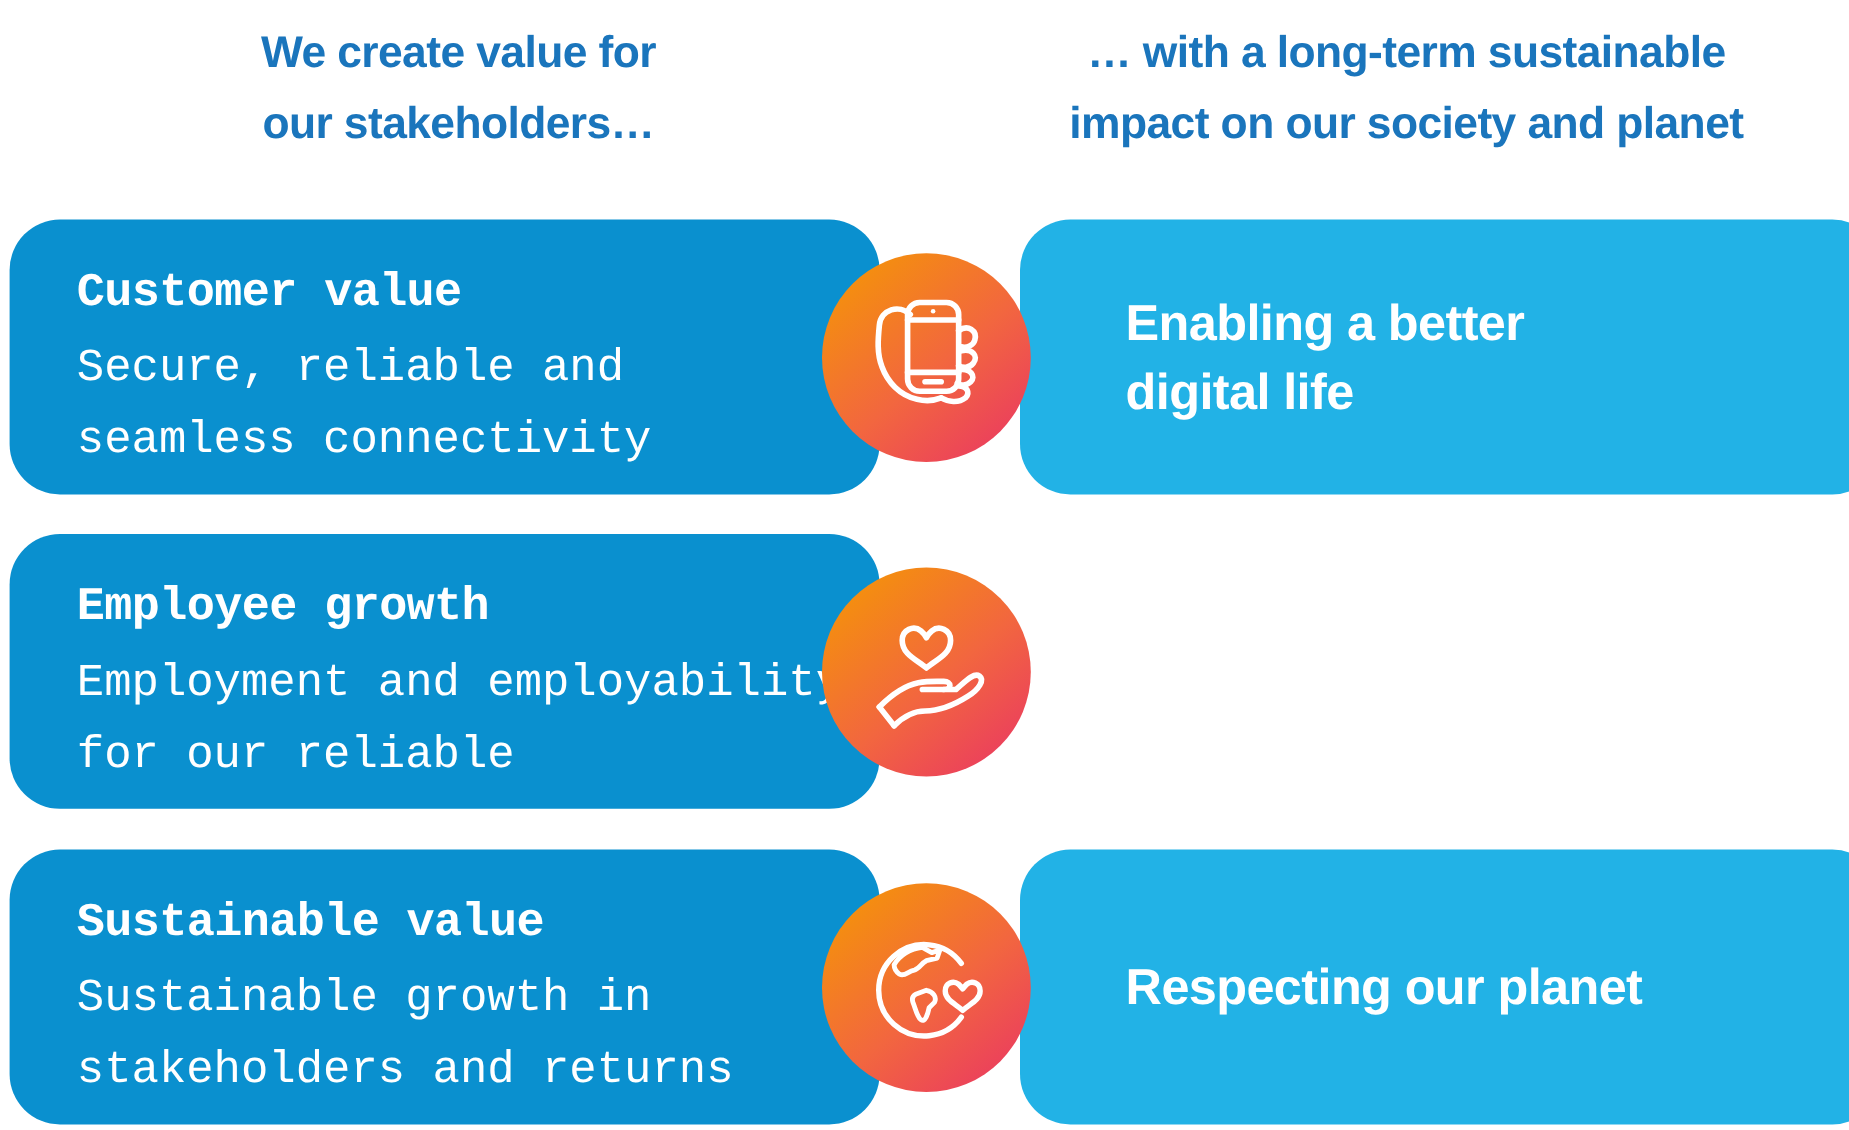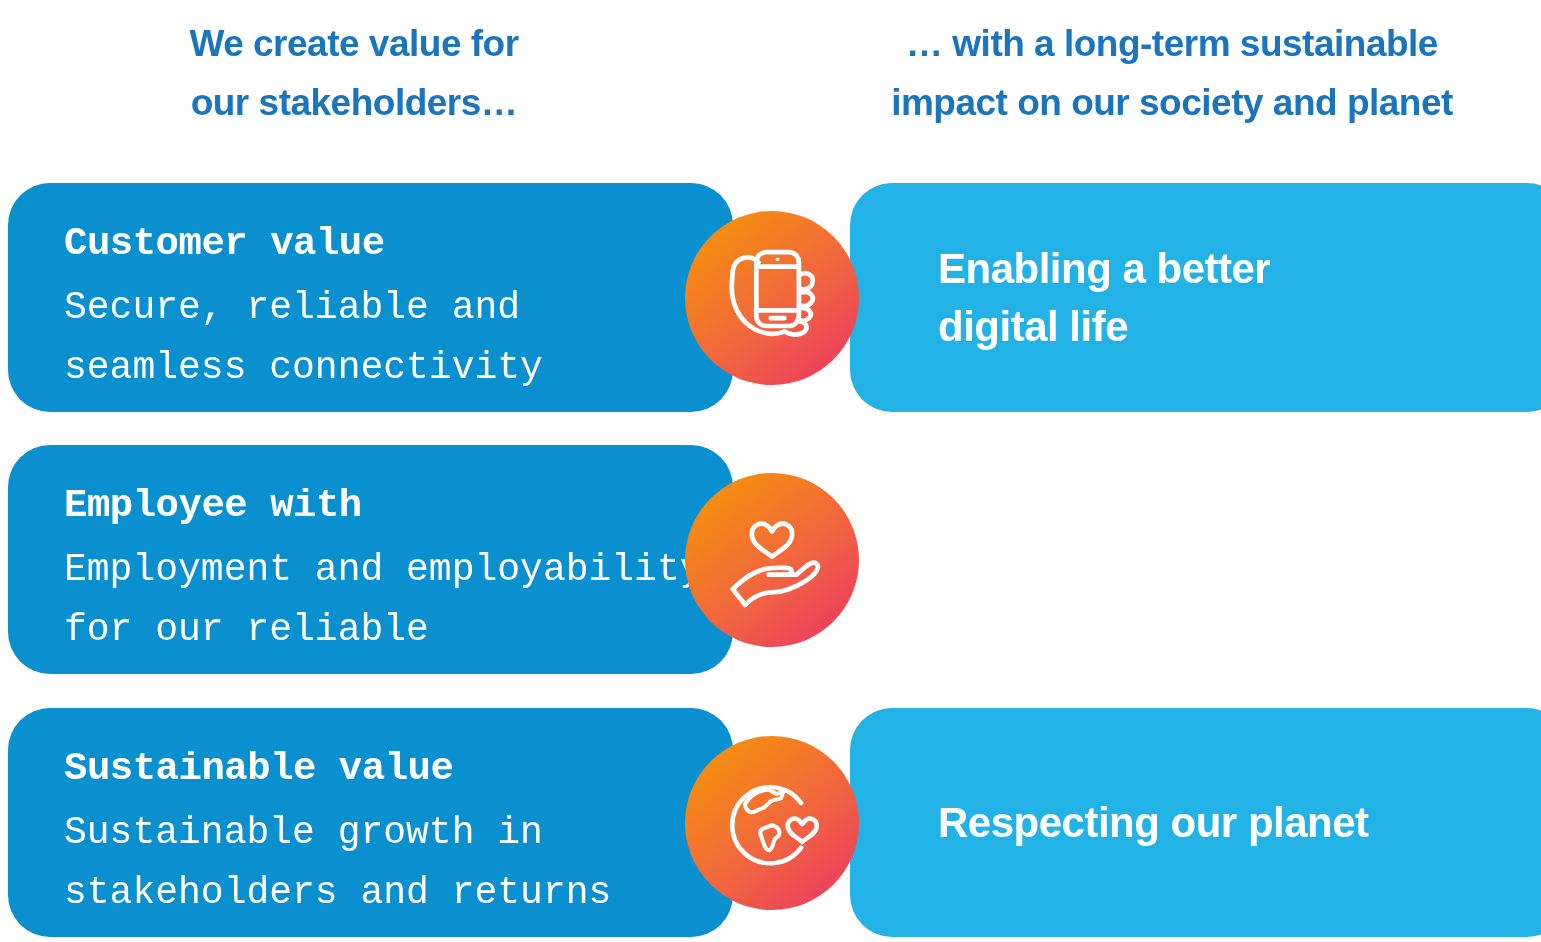--- a/index.html
+++ b/index.html
@@ -7,21 +7,21 @@
     position:relative; width:1541px; height:942px; overflow:hidden;
     background:var(--background,#ffffff);
     font-family:"Liberation Sans", sans-serif;
   }
   .hdr {
     position:absolute; top:14px; margin:0;
     font-size:37px; font-weight:700; line-height:59px;
     letter-spacing:-0.5px; text-align:center; white-space:pre-line;
     color:var(--header-text,#1a75bc);
   }
-  .hdr-left  { left:24px;  width:660px; }
+  .hdr-left  { left:52px;  width:660px; }
   .hdr-right { left:798px; width:748px; }
 
   .card { position:absolute; height:229px; border-radius:42px; color:var(--card-text,#fff); box-sizing:border-box; }
   .card-left  { left:8px;   width:725px; background:var(--left-card,#0a90cf);  padding:38px 30px 0 56px;font-family:Liberation Mono, monospace; }
   .card-right { left:850px; width:719px; background:var(--right-card,#22b2e6); display:flex; align-items:center; padding-left:88px; }
 
   .r1 { top:183px; }  .r2 { top:445px; }  .r3 { top:708px; }
 
   .card-title { font-size:39px; font-weight:700; letter-spacing:-0.5px; line-height:46px; }
   .card-body  { margin-top:11px; font-size:38px; font-weight:400; line-height:60px; white-space:pre-line; }
@@ -68,21 +68,21 @@
         <path d="M74 71 C80 71 83 76 79 80 C74 84 66 83 61 80"></path>
       </g>
     </svg>
   </div>
   <section class="card card-right r1">
     <div class="impact">Enabling a better
 digital life</div>
   </section>
 
   <section class="card card-left r2">
-    <div class="card-title">Employee with</div>
+    <div class="card-title">Employee growth</div>
     <div class="card-body">Employment and employability
 for our reliable</div>
   </section>
   <div class="circle c2">
     <svg viewBox="0 0 100 100" aria-hidden="true">
       <g stroke="#ffffff" stroke-width="4.2" fill="none" stroke-linecap="round" stroke-linejoin="round">
         <path d="M50 47 C43 41 32 37 32 26.5 C32 18.5 40.5 15 46 19.5 C48.5 21.5 50 24.5 50 24.5 C50 24.5 51.5 21.5 54 19.5 C59.5 15 68 18.5 68 26.5 C68 37 57 41 50 47"></path>
         <path d="M15 76 C24 67 34 60 44 58 C52 56.5 59 57 63 57 C69 57 69 63 63 63 L47 63"></path>
         <path d="M63 63 L72 63 C78 58 85 50 89.5 53 C93.5 56 89 63 81 68 C70 75 59 79 49 79 C40 79 32 84 26 90"></path>
         <path d="M15 76 L26 90"></path>

